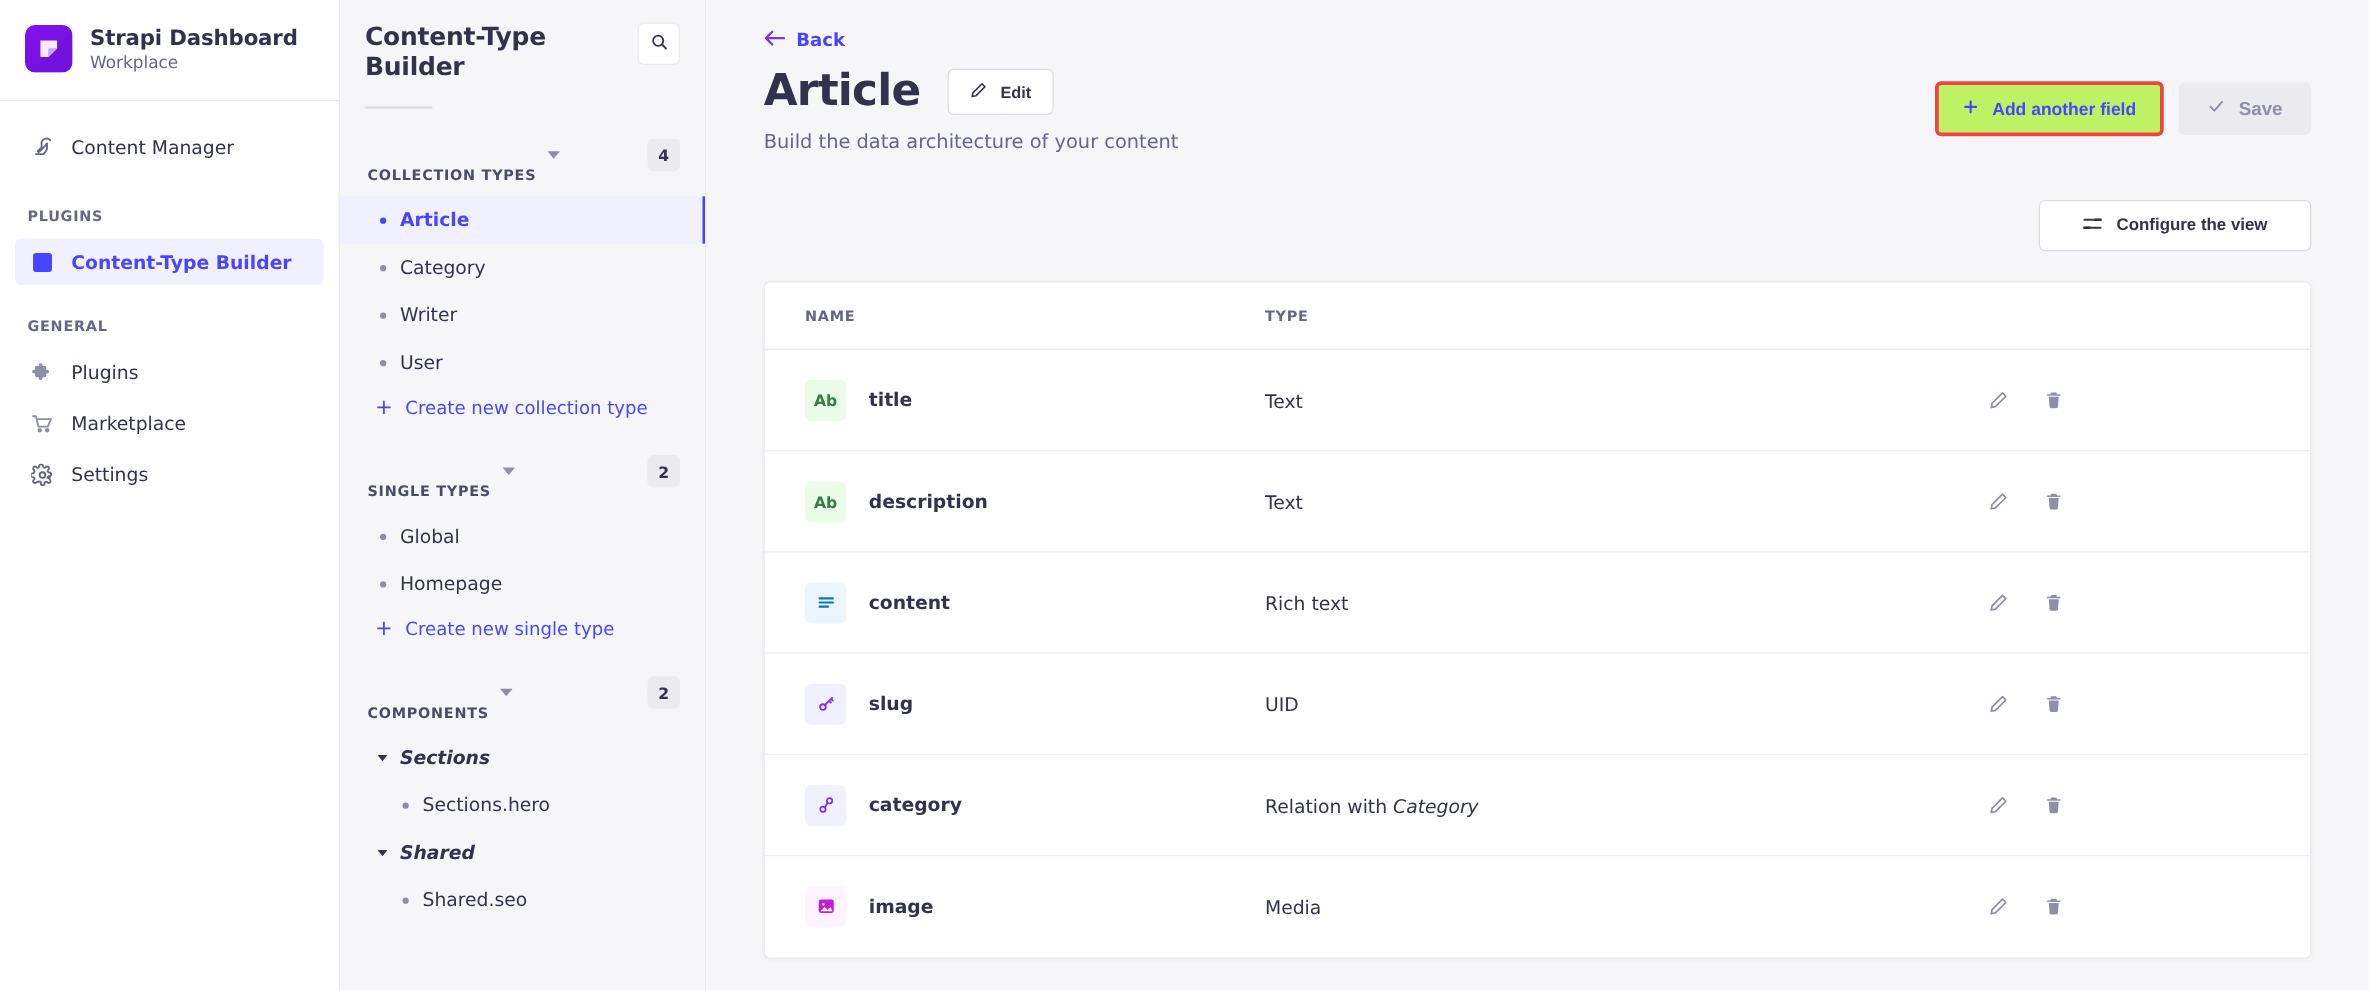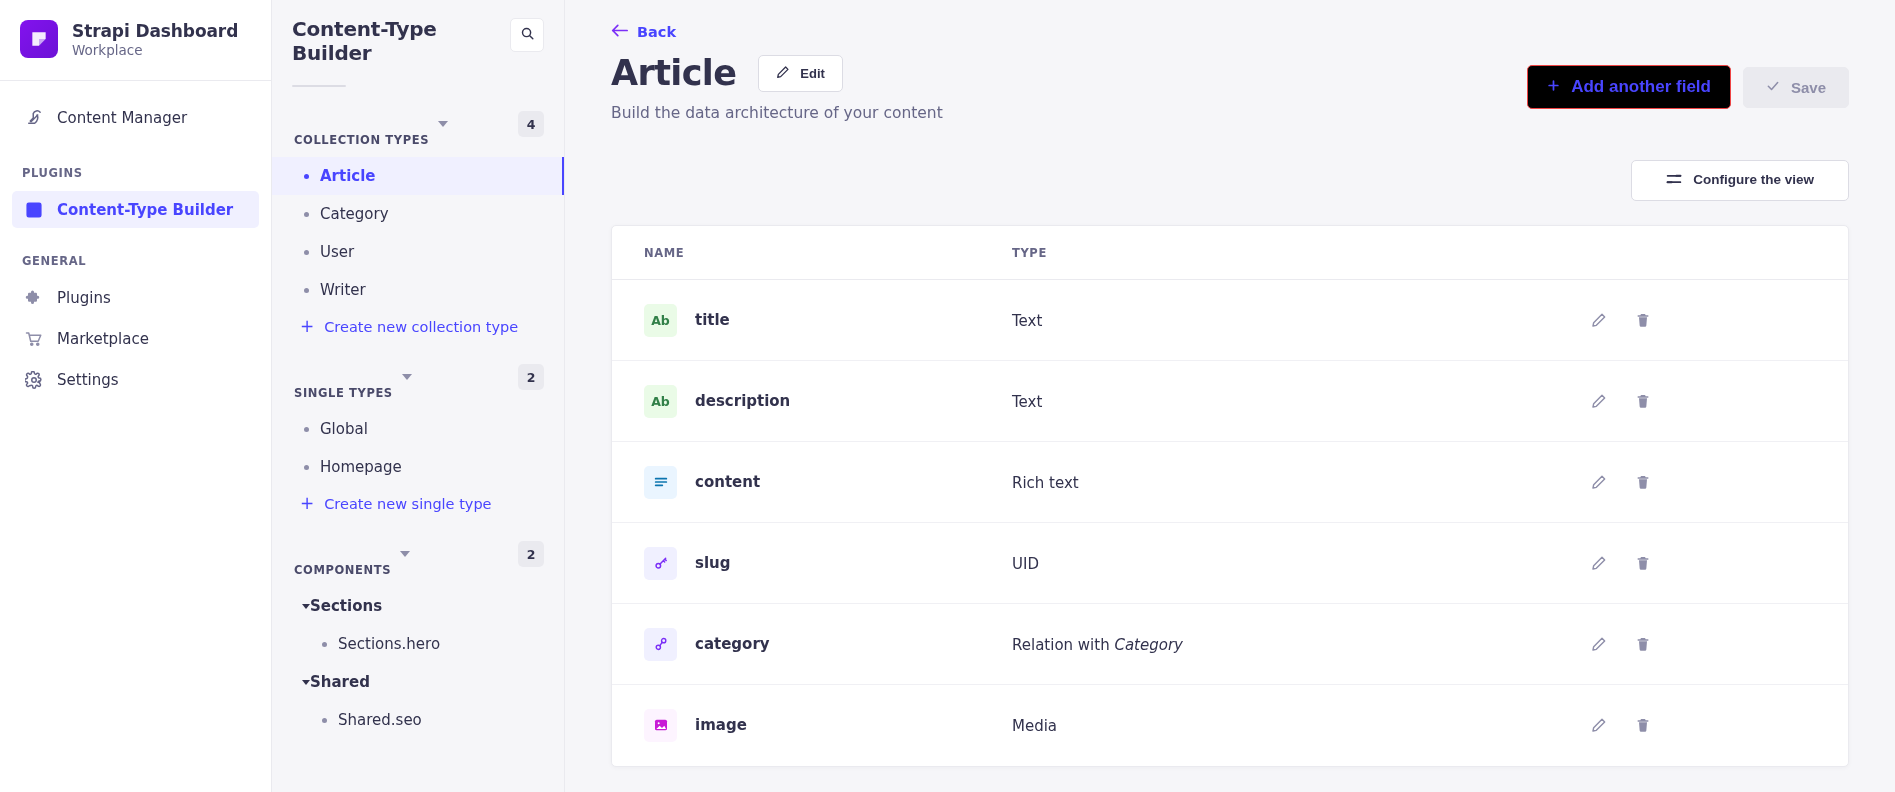--- a/index.html
+++ b/index.html
@@ -89,43 +89,43 @@
   .ct-item.active { background: #f0f0ff; color: #4945ff; font-weight: 600; position: relative; }
   .ct-item.active .dot { background: #4945ff; }
   .ct-item.active:after { content:""; position:absolute; right:0; top:0; bottom:0; width:2px; background:#4945ff; }
 
   .create-link {
     display: flex; align-items: center; gap: 10px;
     padding: 9px 20px 9px 28px; font-size: 14.5px; color: #4945ff; cursor: pointer;
   }
   .plus { font-size: 17px; line-height: 1; font-weight: 500; color: #4945ff; }
 
-  .comp-group { display:flex; align-items:center; padding: 10px 20px 10px 30px; font-size: 15px; font-weight: 600; color: #32324d; cursor: pointer; }
+  .comp-group { display:flex; align-items:center; gap:10px; padding: 10px 20px 10px 30px; font-size: 15px; font-weight: 600; color: #32324d; cursor: pointer; font-style: italic; }
   .caret-down-sm { width: 0; height: 0; border-left: 4.5px solid transparent; border-right: 4.5px solid transparent; border-top: 5.5px solid #32324d; }
   .comp-item { display:flex; align-items:center; gap:11px; padding: 10px 20px 10px 50px; font-size: 15px; color: #32324d; cursor: pointer; }
   .comp-item .dot { width: 5px; height: 5px; border-radius: 50%; background: #8e8ea9; flex: 0 0 5px; }
 
   
   .main { flex: 1; height: 792px; background: #f6f6f9; overflow: hidden; position: relative; }
   .main-header { padding: 22px 46px 0 46px; }
   .back-link { display: inline-flex; align-items: center; gap: 9px; font-size: 14.5px; color: #4945ff; font-weight: 600; cursor: pointer; }
   .title-row { display: flex; align-items: flex-start; justify-content: space-between; margin-top: 14px; }
   .title-left { display: flex; align-items: center; gap: 22px; }
   .page-title { font-size: 35px; font-weight: 700; color: #32324d; letter-spacing: -0.6px; line-height: 1.05; }
   .edit-btn {
     display: inline-flex; align-items: center; gap: 10px;
     background: #ffffff; border: 1px solid #dcdce4; border-radius: 5px;
     padding: 9px 17px; font-size: 13px; font-weight: 700; color: #32324d; cursor: pointer;
   }
   .subtitle { font-size: 15.5px; color: #666687; margin-top: 12px; text-align: right; }
   .header-actions { display: flex; align-items: center; gap: 12px; padding-top: 10px; }
   .btn-primary-soft {
     display: inline-flex; align-items: center; gap: 11px;
-    background: #000000; border: 1px solid #ef4444; border-radius: 5px;
-    padding: 11px 19px; font-size: 17px; font-weight: 700; color: #4945ff; cursor: pointer;
+    background: #bef264; border: 3px solid #ef4444; border-radius: 5px;
+    padding: 11px 19px; font-size: 14px; font-weight: 700; color: #4945ff; cursor: pointer;
   }
   .btn-disabled {
     display: inline-flex; align-items: center; gap: 11px;
     background: #eaeaef; border: 1px solid #eaeaef; border-radius: 5px;
     padding: 11px 22px; font-size: 15px; font-weight: 700; color: #8e8ea9; cursor: not-allowed;
   }
 
   .configure-row { display: flex; justify-content: flex-end; padding: 38px 46px 0 46px; }
   .configure-btn {
     display: inline-flex; align-items: flex-start; gap: 11px;
@@ -268,25 +268,25 @@
     <div class="ct-item active">
       <span class="dot"></span>
       <span>Article</span>
     </div>
     <div class="ct-item">
       <span class="dot"></span>
       <span>Category</span>
     </div>
     <div class="ct-item">
       <span class="dot"></span>
+      <span>Writer</span>
+    </div>
+    <div class="ct-item">
+      <span class="dot"></span>
       <span>User</span>
-    </div>
-    <div class="ct-item">
-      <span class="dot"></span>
-      <span>Writer</span>
     </div>
     <div class="create-link">
       <span class="plus">+</span>
       <span>Create new collection type</span>
     </div>
 
     <div class="group-head">
       <div class="group-head-left">
         <span class="group-title">SINGLE TYPES</span>
         <span class="caret"></span>

